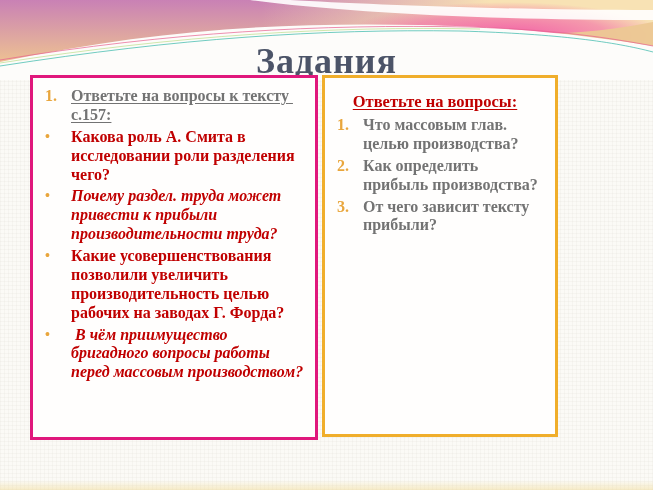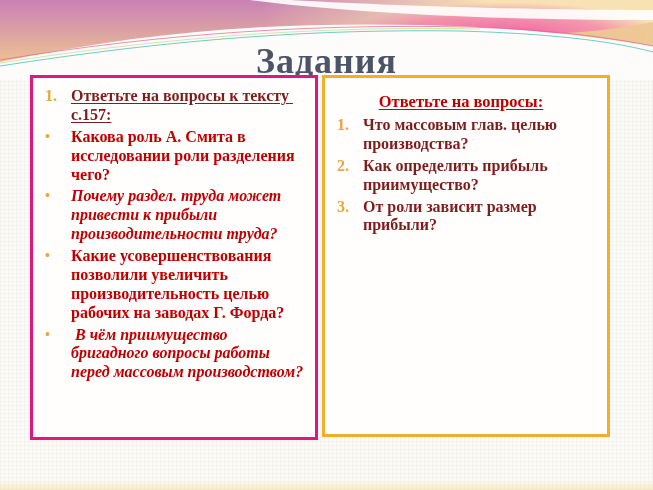--- a/index.html
+++ b/index.html
@@ -17,34 +17,34 @@
     font-size:36px; font-weight:bold; color:#4c5468; letter-spacing:1px; margin:0;
   }
   .panel{
     position:absolute; top:75px; background:#fffefd; box-sizing:border-box;
   }
   .panel.left{
     left:30px; width:288px; height:365px; border:3px solid #e0187c;
     padding:9px 10px 8px 4px;
   }
   .panel.right{
-    left:322px; width:288px; height:362px; border:3px solid #f0ae2b;
+    left:322px; width:236px; height:362px; border:3px solid #f0ae2b;
     padding:8px 14px 4px 4px;
   }
   .row{display:flex; align-items:flex-start; margin:0 0 3px 0;}
   .marker{
     flex:0 0 34px; padding-left:8px; box-sizing:border-box;
     color:#e9a63c; font-weight:bold; font-size:16px; line-height:1.18;
   }
   .panel.left .marker.bullet{font-size:14px; line-height:1.35;}
   .txt{
     flex:1; font-weight:bold; font-size:16px; line-height:1.18;
     white-space:pre-wrap;
   }
-  .navy{color:#7f1d1d;}
+  .navy{color:#737373;}
   .red{color:#c00000;}
   .italic{font-style:italic;}
   .underline{text-decoration:underline; text-underline-offset:2px;}
   .rp-heading{
     text-align:center; color:#c00000; font-weight:bold; font-size:16.5px;
     text-decoration:underline; text-underline-offset:2px; margin:6px 0 4px 0;
   }
   .bottom-tint{
     position:absolute; left:0; bottom:0; width:100%; height:10px;
     background:linear-gradient(to bottom, rgba(244,225,160,0), rgba(240,216,140,0.45));
@@ -109,22 +109,22 @@
   </div>
 
   <div class="panel right">
     <div class="rp-heading">Ответьте на вопросы:</div>
     <div class="row">
       <span class="marker">1.</span>
       <span class="txt navy">Что массовым глав. целью производства?</span>
     </div>
     <div class="row">
       <span class="marker">2.</span>
-      <span class="txt navy">Как определить прибыль приимущество?</span>
+      <span class="txt navy">Как определить прибыль производства?</span>
     </div>
     <div class="row">
       <span class="marker">3.</span>
-      <span class="txt navy">От роли зависит размер прибыли?</span>
+      <span class="txt navy">От чего зависит тексту прибыли?</span>
     </div>
   </div>
 
   <div class="bottom-tint"></div>
 </div>
 
 </body></html>

